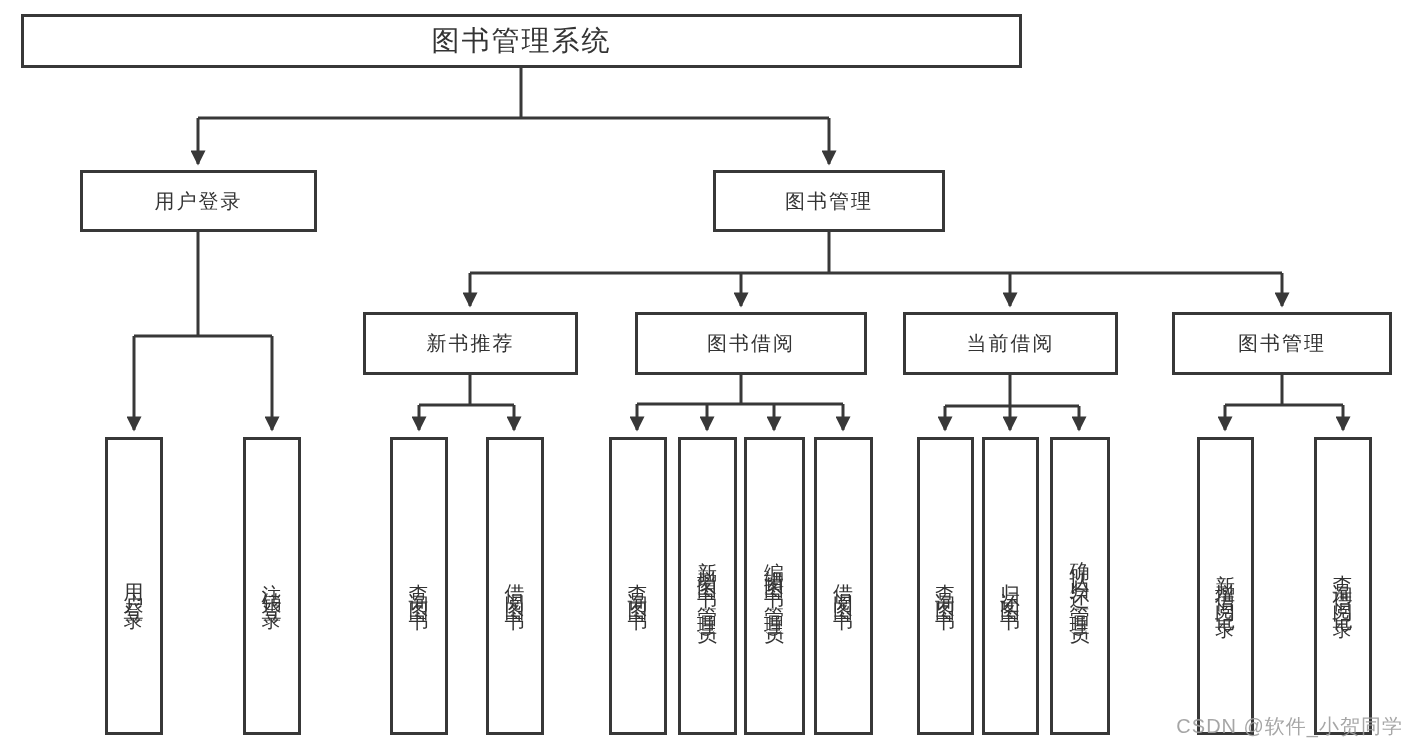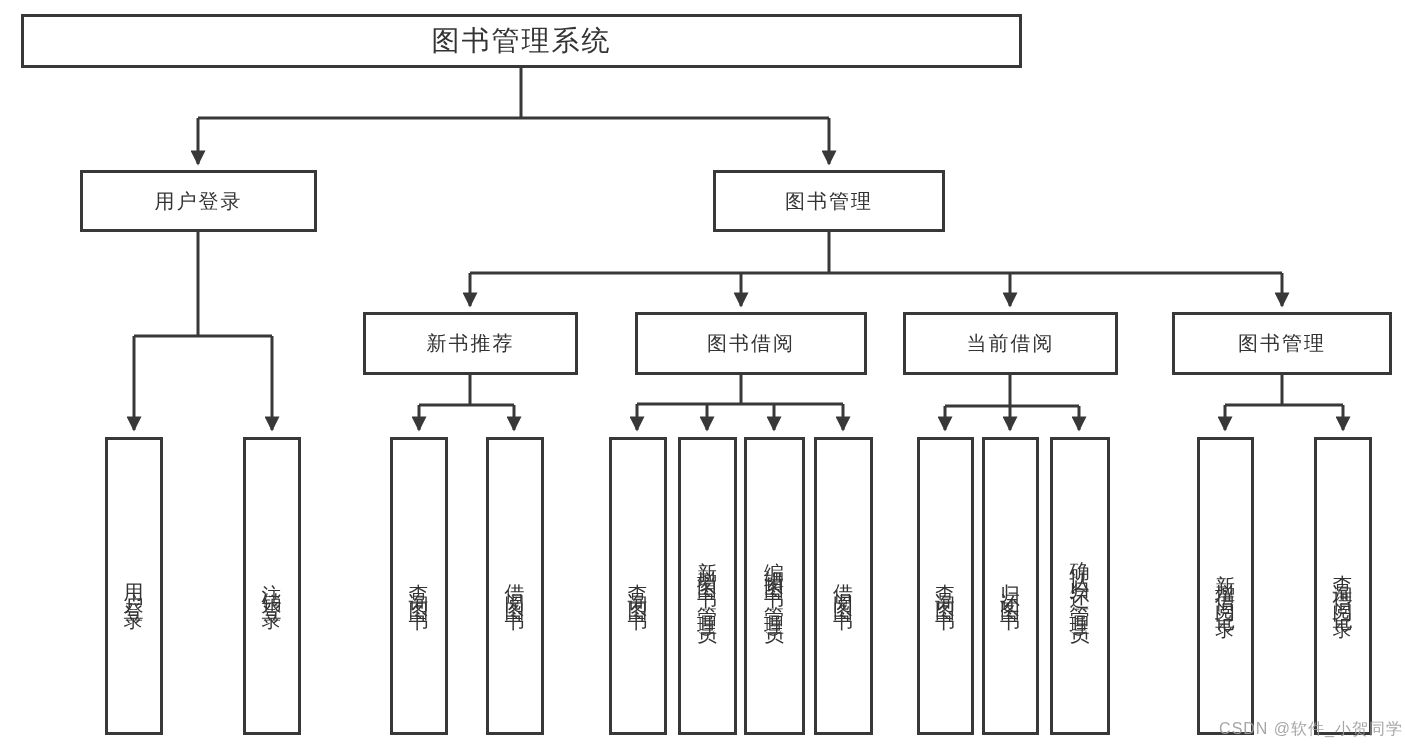--- a/index.html
+++ b/index.html
@@ -35,21 +35,21 @@
     text-orientation: mixed;
     letter-spacing: 9px;
     font-size: 20px;
     line-height: 1;
     padding: 6px 0;
   }
   .wm {
     position: absolute;
     right: 2px;
     bottom: 7px;
-    font-size: 16px;
+    font-size: 20px;
     color: rgba(158,158,158,0.92);
     letter-spacing: 1px;
     white-space: nowrap;
     z-index: 5;
   }
   svg path.wire { stroke: #383838; stroke-width: 3; fill: none; }
 </style>
 </head>
 <body>
 

